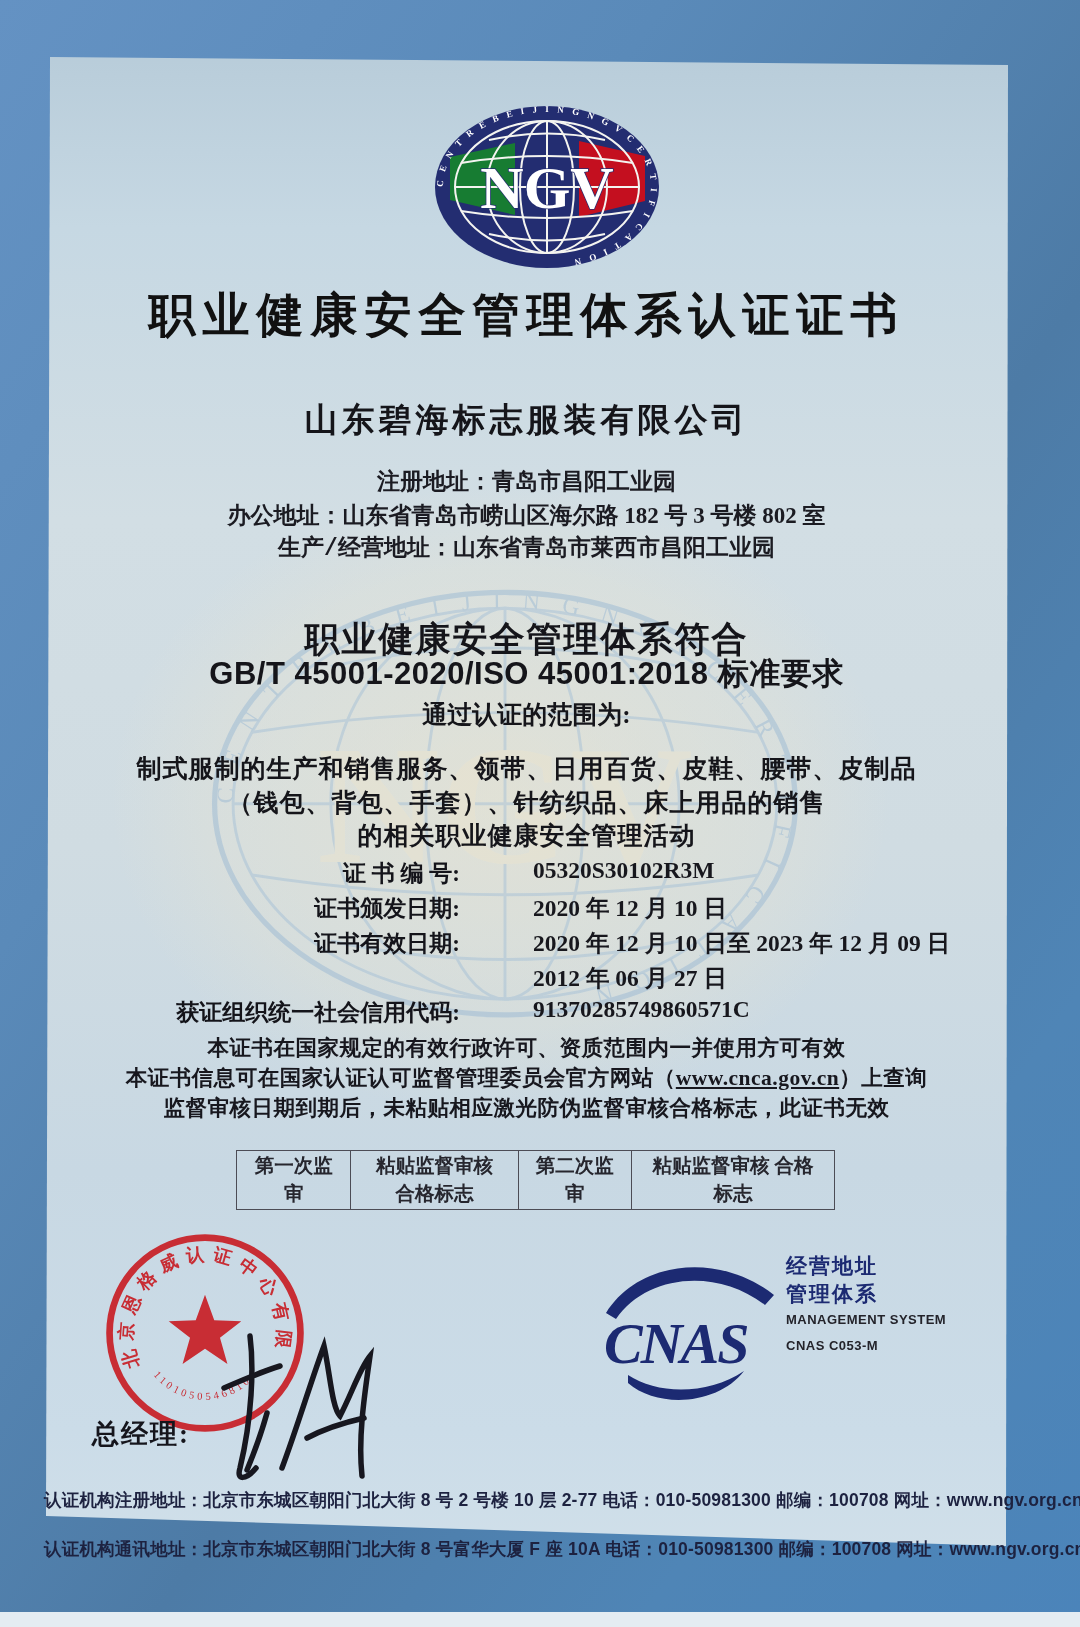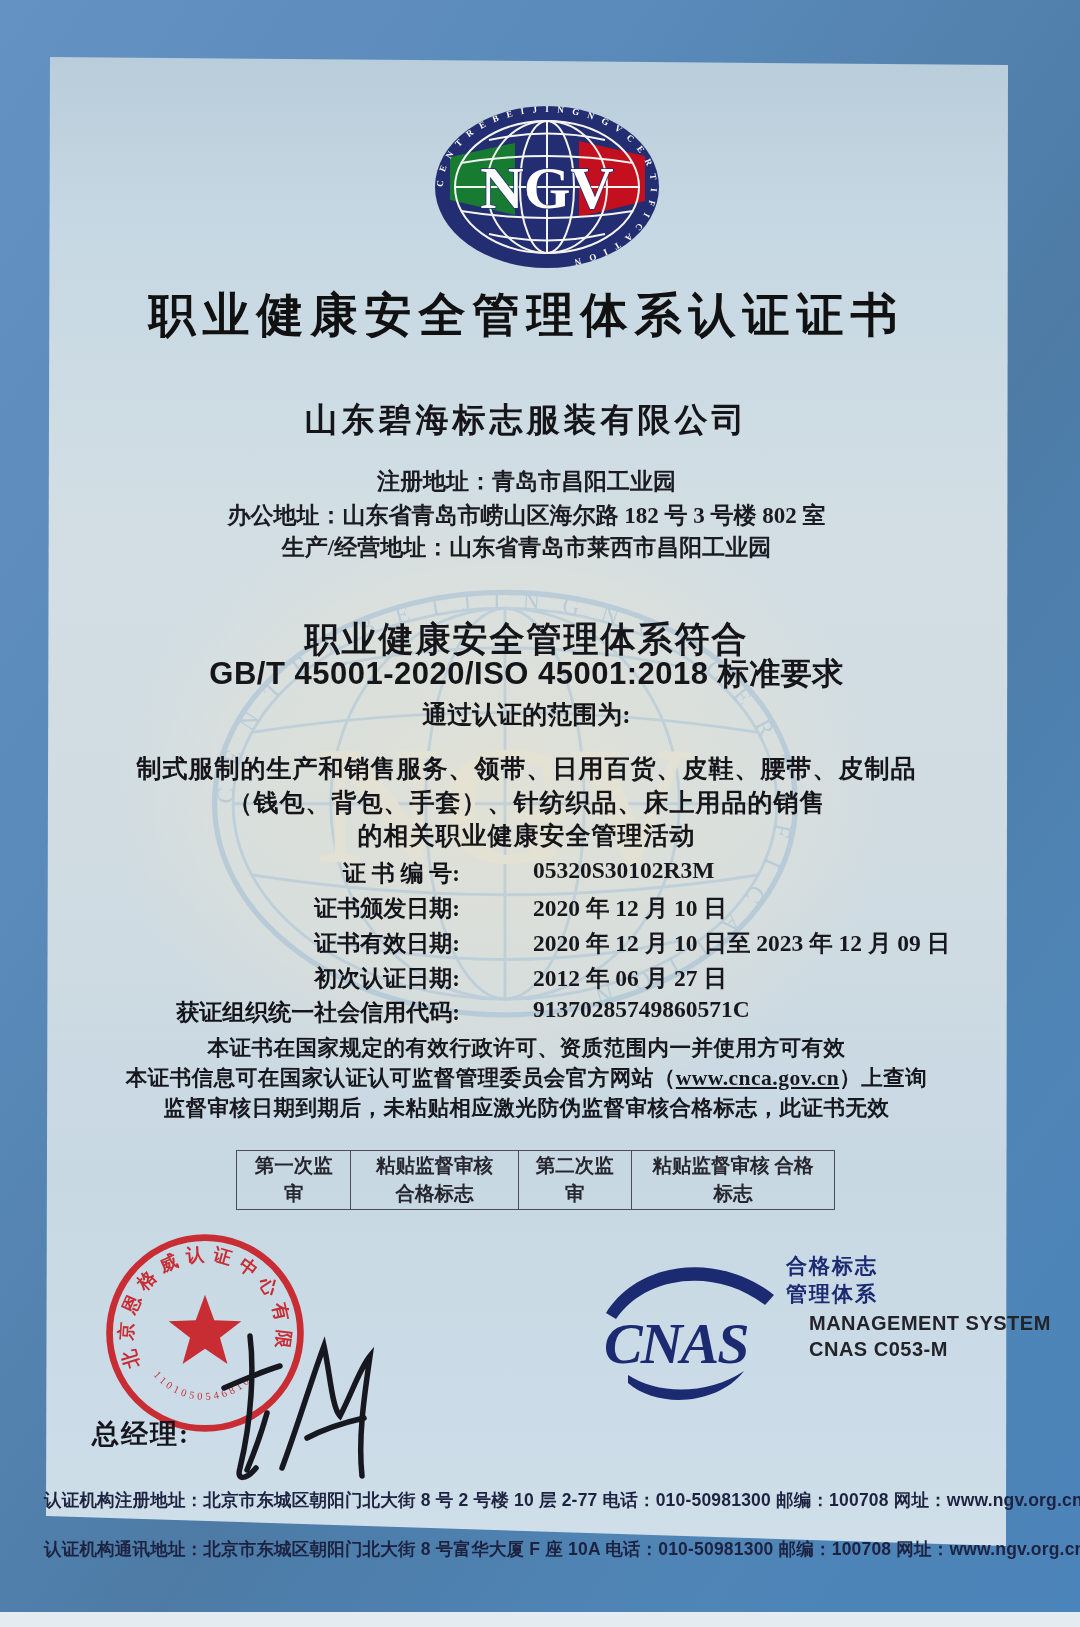--- a/index.html
+++ b/index.html
@@ -29,21 +29,21 @@
   .note{font-size:21.5px;font-weight:bold;color:#17171e;letter-spacing:0.5px;}
   .note .u{text-decoration:underline;}
   #audit-table{left:236px;top:1150px;width:597px;height:58px;display:flex;
     border:1.5px solid #4c4c55;background:transparent;}
   #audit-table .cell{display:flex;align-items:center;justify-content:center;text-align:center;
     font-size:19.5px;color:#26262e;border-left:1.5px solid #4c4c55;line-height:1.45;padding:2px 14px;box-sizing:border-box;font-weight:600;}
   #audit-table .cell:first-child{border-left:none;}
   .c1{width:19%;} .c2{width:28%;} .c3{width:19%;} .c4{width:34%;}
   .gm{left:92px;top:1416px;font-size:27px;font-weight:bold;color:#15151c;letter-spacing:2px;}
   .cnas-cn{font-family:"Liberation Sans",sans-serif;font-size:21px;font-weight:bold;color:#1c2a72;letter-spacing:2px;}
-  .cnas-en{font-family:"Liberation Sans",sans-serif;font-size:20px;font-weight:bold;color:#23232a;letter-spacing:0.5px;margin-left:23px;}
+  .cnas-en{font-family:"Liberation Sans",sans-serif;font-size:13px;font-weight:bold;color:#23232a;letter-spacing:0.5px;}
   .footer{left:44px;width:990px;font-size:17.5px;font-weight:bold;color:#1d2240;white-space:nowrap;
     font-family:"Liberation Sans",sans-serif;letter-spacing:0.2px;}
   #bottom-strip{left:0;top:1612px;width:1080px;height:15px;background:#e4ecf2;}
   svg text{font-family:"Liberation Serif",serif;}
 </style>
 </head>
 <body>
 
 <div id="stage">
 
@@ -90,37 +90,36 @@
       <textPath href="#lring">C E N T R E     B E I J I N G      N G V     C E R T I F I C A T I O N</textPath>
     </text>
   </svg>
 
   <div class="abs ctr title" style="top:284px;">职业健康安全管理体系认证证书</div>
 
   <div class="abs ctr company" style="top:398px;">山东碧海标志服装有限公司</div>
 
   <div class="abs ctr addr" style="top:466px;">注册地址：青岛市昌阳工业园</div>
   <div class="abs ctr addr" style="top:500px;">办公地址：山东省青岛市崂山区海尔路 182 号 3 号楼 802 室</div>
-  <div class="abs ctr addr" style="top:532px;">生产/经营地址：山东省青岛市莱西市昌阳工业园</div>
+  <div class="abs ctr addr" style="top:532px;font-family:Liberation Mono, monospace;">生产/经营地址：山东省青岛市莱西市昌阳工业园</div>
 
   <div class="abs ctr std1" style="top:616px;">职业健康安全管理体系符合</div>
   <div class="abs ctr std2" style="top:653px;">GB/T 45001-2020/ISO 45001:2018 标准要求</div>
   <div class="abs ctr std3" style="top:698px;">通过认证的范围为:</div>
 
   <div class="abs ctr scope" style="top:752px;">制式服制的生产和销售服务、领带、日用百货、皮鞋、腰带、皮制品</div>
   <div class="abs ctr scope" style="top:786px;">（钱包、背包、手套）、针纺织品、床上用品的销售</div>
   <div class="abs ctr scope" style="top:819px;">的相关职业健康安全管理活动</div>
 
   <div class="abs dlabel" style="top:858px;">证 书 编 号:</div>
   <div class="abs dvalue" style="top:857px;">05320S30102R3M</div>
   <div class="abs dlabel" style="top:893px;">证书颁发日期:</div>
   <div class="abs dvalue" style="top:892px;">2020 年 12 月 10 日</div>
   <div class="abs dlabel" style="top:928px;">证书有效日期:</div>
   <div class="abs dvalue" style="top:927px;">2020 年 12 月 10 日至 2023 年 12 月 09 日</div>
-  <div class="abs dlabel" style="top:963px;">初次认证日期:</div>
   <div class="abs dvalue" style="top:962px;">2012 年 06 月 27 日</div>
   <div class="abs dlabel" style="top:997px;">获证组织统一社会信用代码:</div>
   <div class="abs dvalue" style="top:996px;">91370285749860571C</div>
 
   <div class="abs ctr note" style="top:1033px;">本证书在国家规定的有效行政许可、资质范围内一并使用方可有效</div>
   <div class="abs ctr note" style="top:1063px;"><span>本证书信息可在国家认证认可监督管理委员会官方网站（</span><span class="u">www.cnca.gov.cn</span><span>）上查询</span></div>
   <div class="abs ctr note" style="top:1093px;">监督审核日期到期后，未粘贴相应激光防伪监督审核合格标志，此证书无效</div>
 
   <div id="audit-table" class="abs">
     <div class="cell c1">第一次监审</div>
@@ -152,21 +151,21 @@
     </g>
   </svg>
 
   <div class="abs gm">总经理:</div>
 
   <svg class="abs" style="left:598px;top:1243px;" width="185" height="170" viewBox="0 0 185 170">
     <path d="M8,70 C40,18 120,8 176,52 L167,62 C118,24 48,32 18,76 Z" fill="#1c2a72"></path>
     <text x="6" y="120" font-size="58" font-weight="bold" fill="#1c2a72" letter-spacing="-2" font-family="Liberation Sans, sans-serif" font-style="italic">CNAS</text>
     <path d="M30,132 C60,152 110,152 146,128 C120,162 60,166 30,140 Z" fill="#1c2a72"></path>
   </svg>
-  <div class="abs cnas-cn" style="left:786px;top:1252px;">合格标志</div>
+  <div class="abs cnas-cn" style="left:786px;top:1252px;">经营地址</div>
   <div class="abs cnas-cn" style="left:786px;top:1280px;">管理体系</div>
   <div class="abs cnas-en" style="left:786px;top:1312px;">MANAGEMENT SYSTEM</div>
   <div class="abs cnas-en" style="left:786px;top:1338px;">CNAS C053-M</div>
 
   <div class="abs footer" style="top:1488px;">认证机构注册地址：北京市东城区朝阳门北大街 8 号 2 号楼 10 层 2-77 电话：010-50981300 邮编：100708 网址：www.ngv.org.cn</div>
   <div class="abs footer" style="top:1537px;">认证机构通讯地址：北京市东城区朝阳门北大街 8 号富华大厦 F 座 10A 电话：010-50981300 邮编：100708 网址：www.ngv.org.cn</div>
 
   <div id="bottom-strip" class="abs"></div>
 </div>
 

